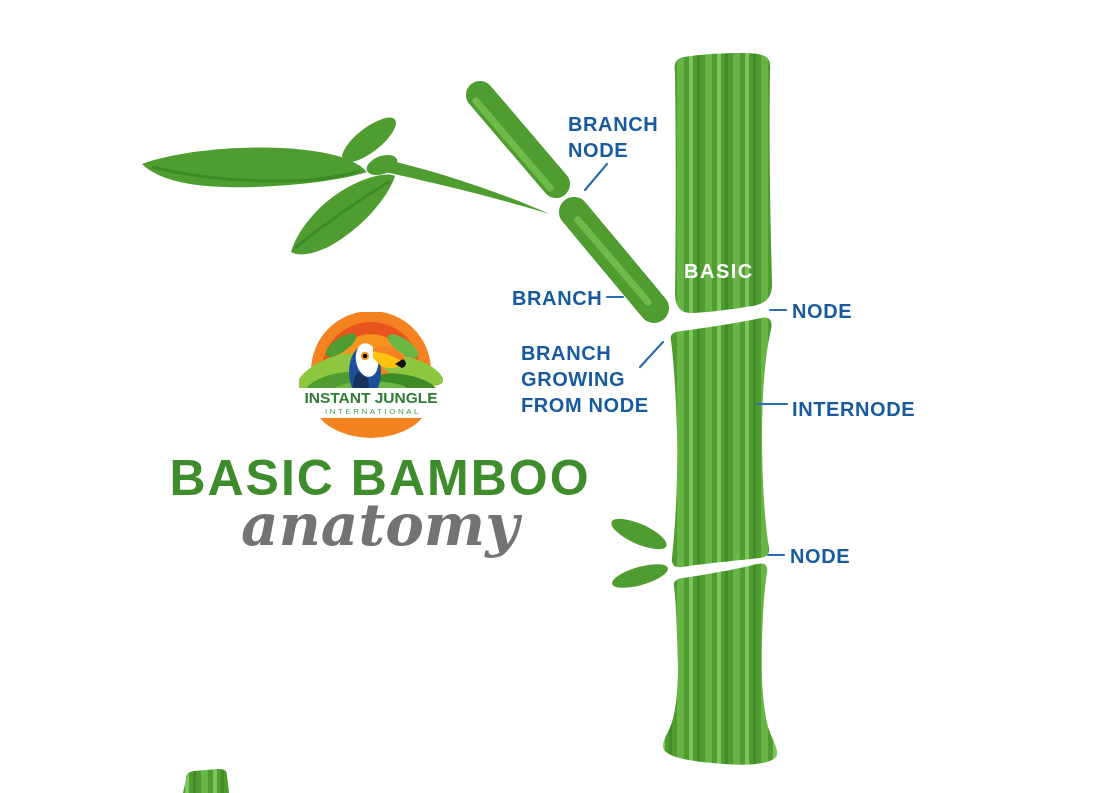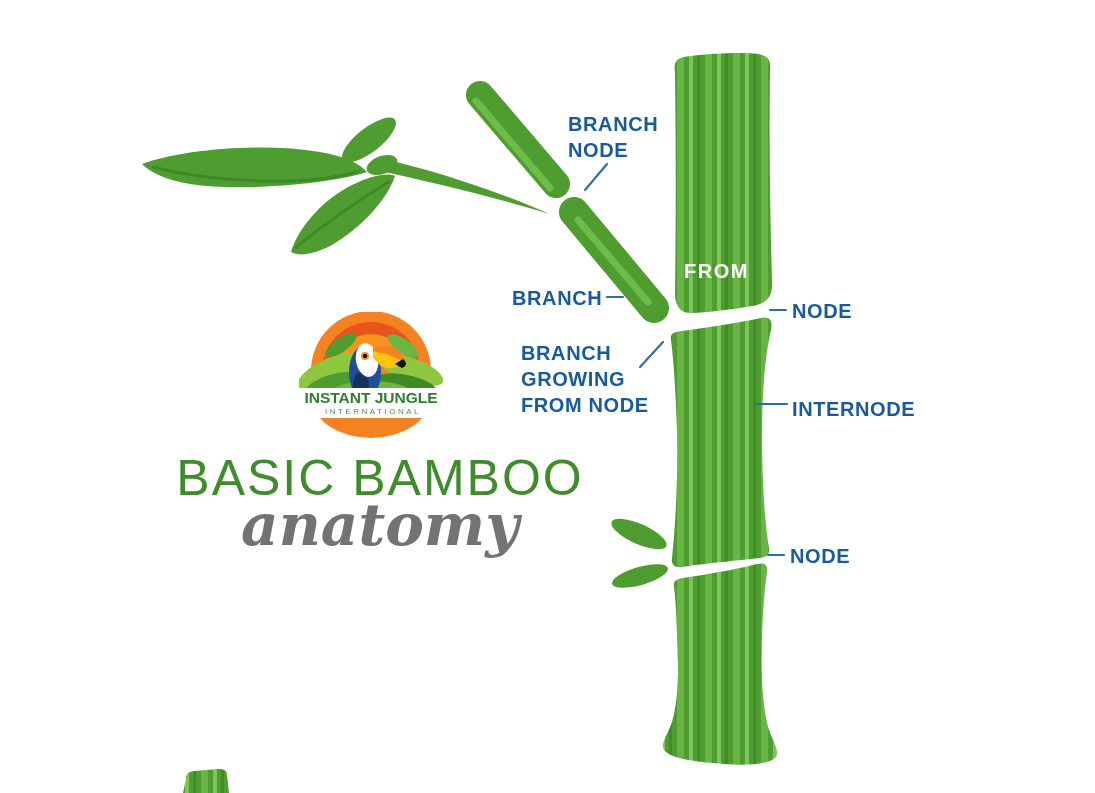--- a/index.html
+++ b/index.html
@@ -11,21 +11,21 @@
   .lbl{
     position:absolute;color:#175a9d;font-weight:700;font-size:20px;line-height:26px;
     letter-spacing:.6px;white-space:pre-line;font-family:"Liberation Sans",sans-serif;
   }
   .lbl-culm{
     position:absolute;color:#ffffff;font-weight:700;font-size:20px;
     letter-spacing:1.5px;font-family:"Liberation Sans",sans-serif;
   }
   .heading{position:absolute;left:80px;top:452px;width:600px;text-align:center;}
   .heading-main{
-    color:#3e8c2c;font-weight:400;font-size:50px;letter-spacing:2px;line-height:52px;
+    color:#3e8c2c;font-weight:700;font-size:50px;letter-spacing:2px;line-height:52px;
     font-family:"Liberation Sans",sans-serif;
   }
   .heading-script{
     color:#737373;font-style:italic;font-weight:700;font-size:58px;line-height:58px;
     margin-top:-8px;font-family:"DejaVu Serif",serif;
   }
   .logo{position:absolute;left:299px;top:312px;width:144px;height:128px;}
   .logo svg{width:144px;height:128px;display:block;}
 </style>
 </head>
@@ -88,21 +88,21 @@
       <line x1="768" y1="555" x2="784" y2="555"></line>
     </g>
   </svg>
 
   <div class="lbl" style="left:568px;top:111px;">BRANCH
 NODE</div>
   <div class="lbl" style="left:512px;top:285px;">BRANCH</div>
   <div class="lbl" style="left:521px;top:340px;">BRANCH
 GROWING
 FROM NODE</div>
-  <div class="lbl-culm" style="left:684px;top:260px;">FROM</div>
+  <div class="lbl-culm" style="left:684px;top:260px;">BASIC</div>
   <div class="lbl" style="left:792px;top:298px;">NODE</div>
   <div class="lbl" style="left:792px;top:396px;">INTERNODE</div>
   <div class="lbl" style="left:790px;top:543px;">NODE</div>
 
   <div class="logo">
     <svg viewBox="0 0 144 128">
       <circle cx="72" cy="59" r="60" fill="#f58220"></circle>
       <circle cx="72" cy="59" r="49" fill="#e8531e"></circle>
       <circle cx="72" cy="59" r="37" fill="#f7941d"></circle>
       <ellipse cx="72" cy="88" rx="58" ry="38" fill="#f58220"></ellipse>

